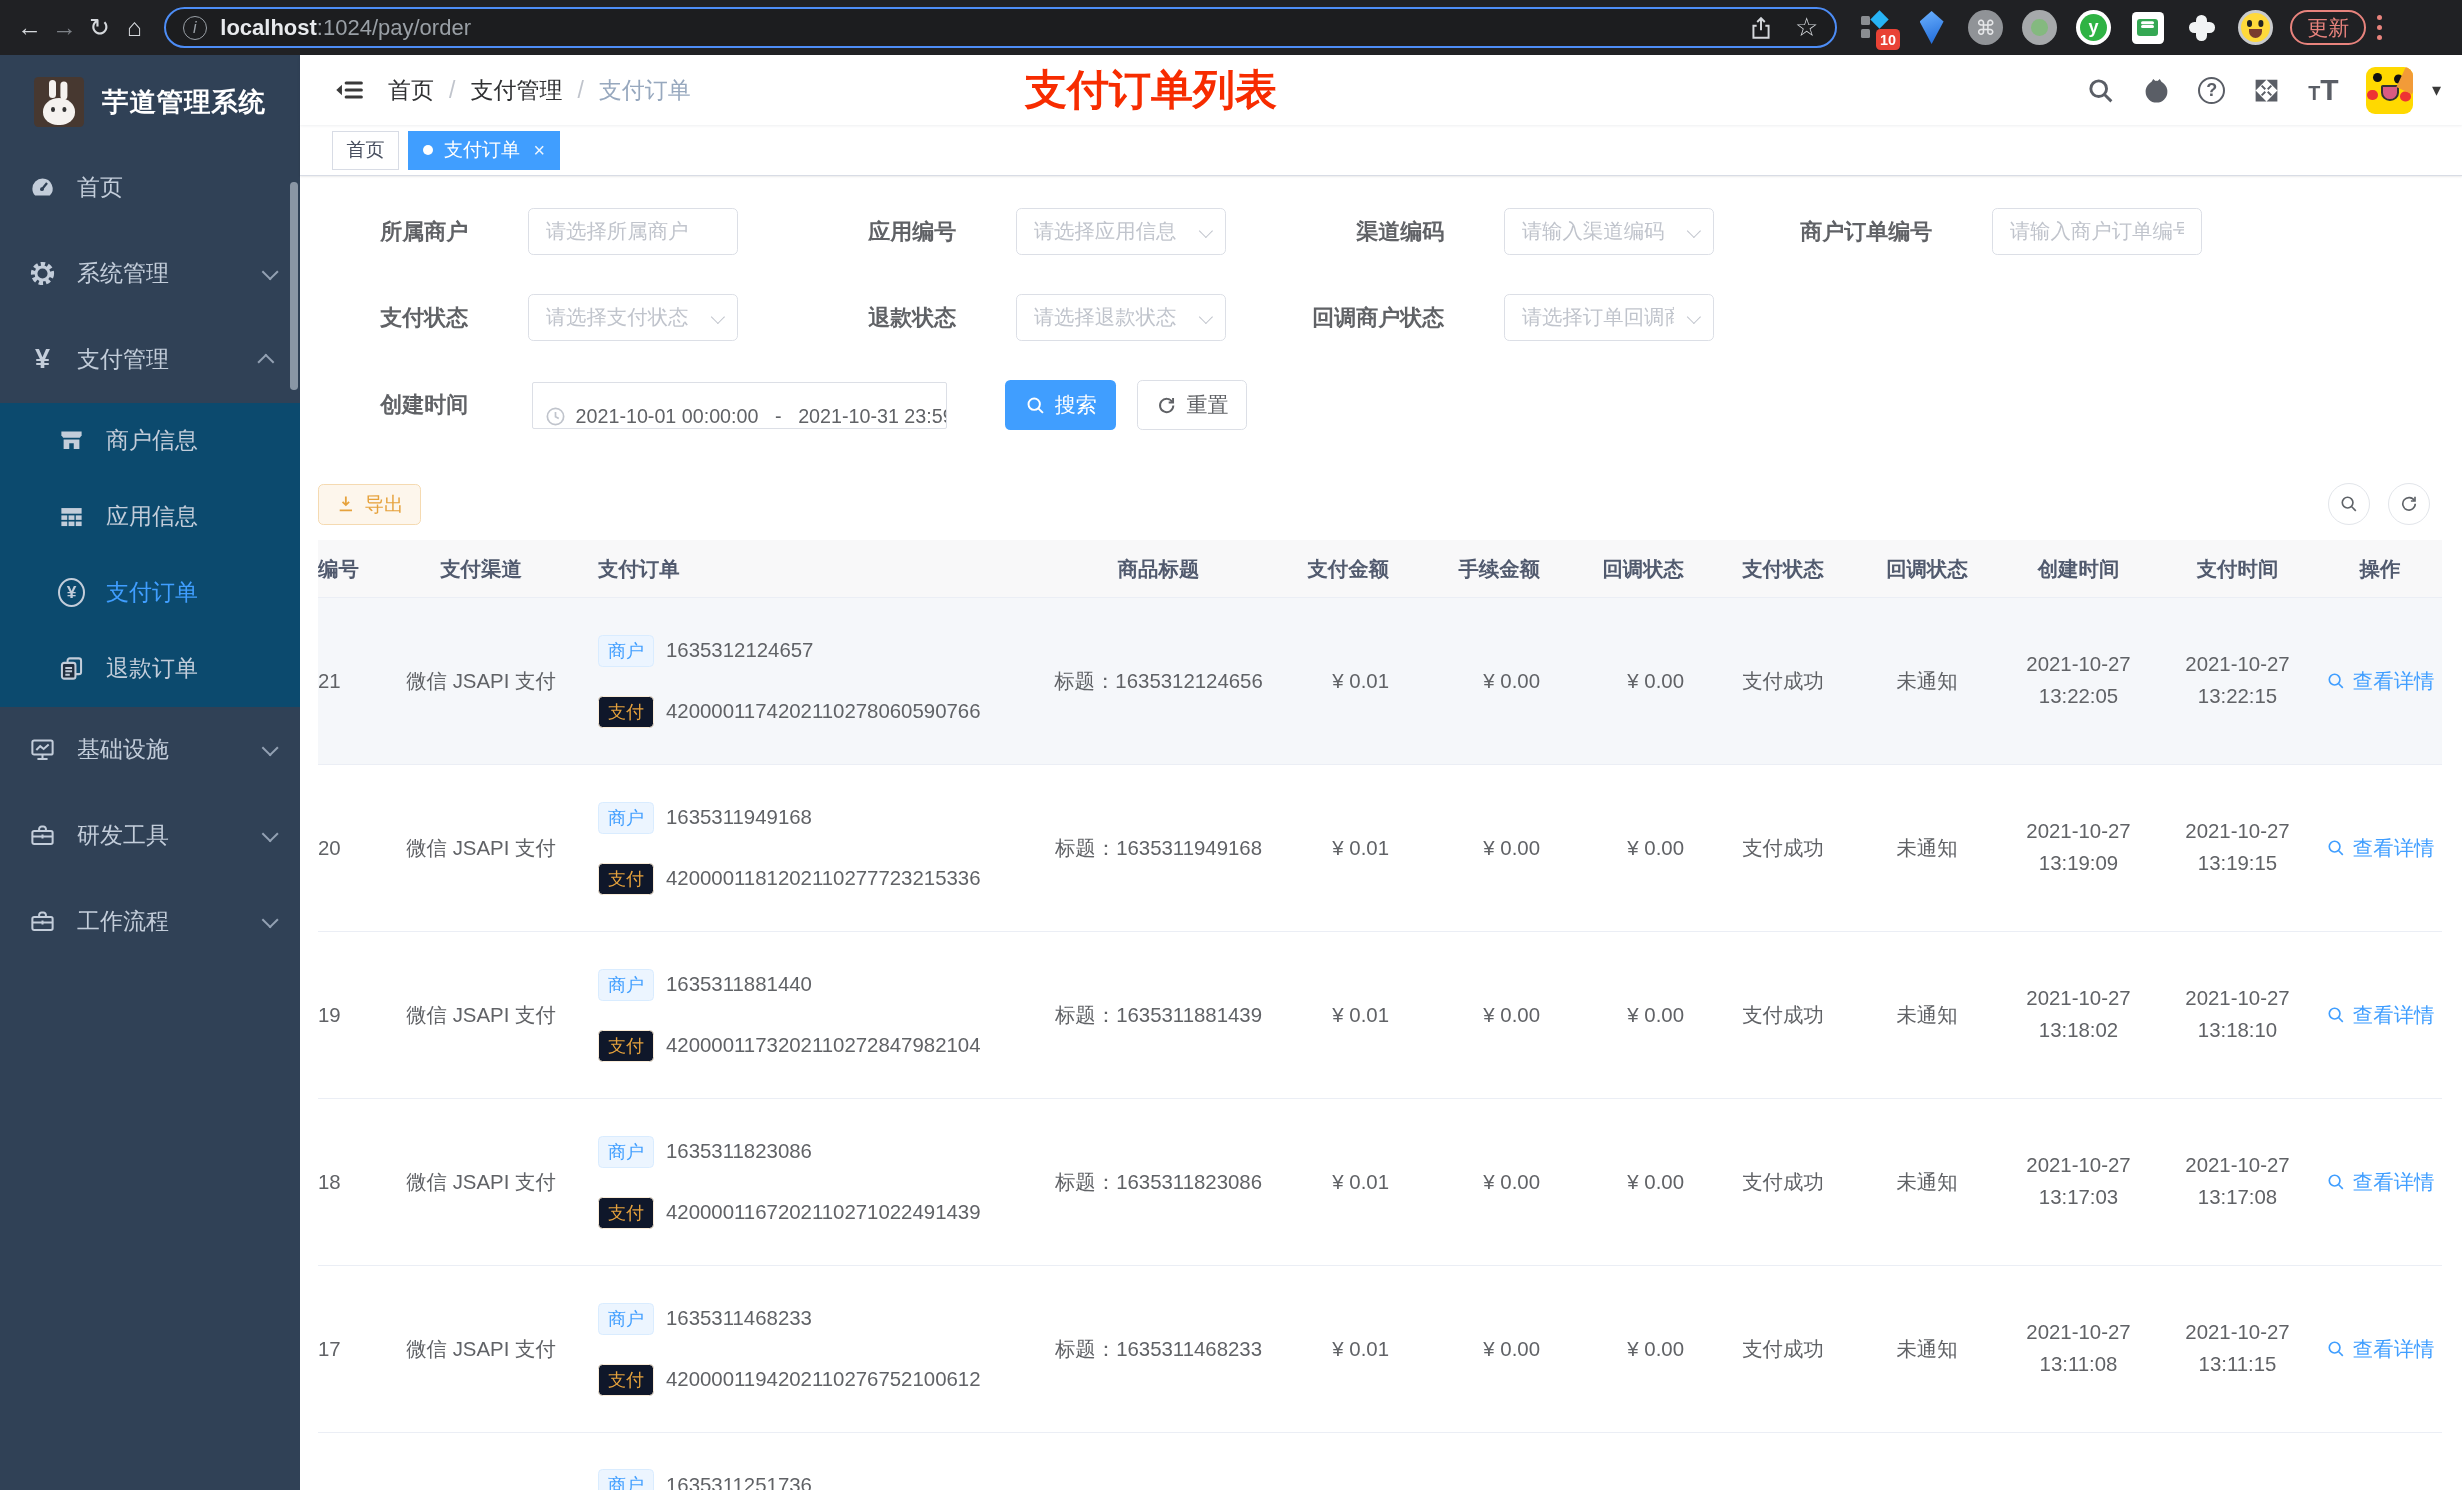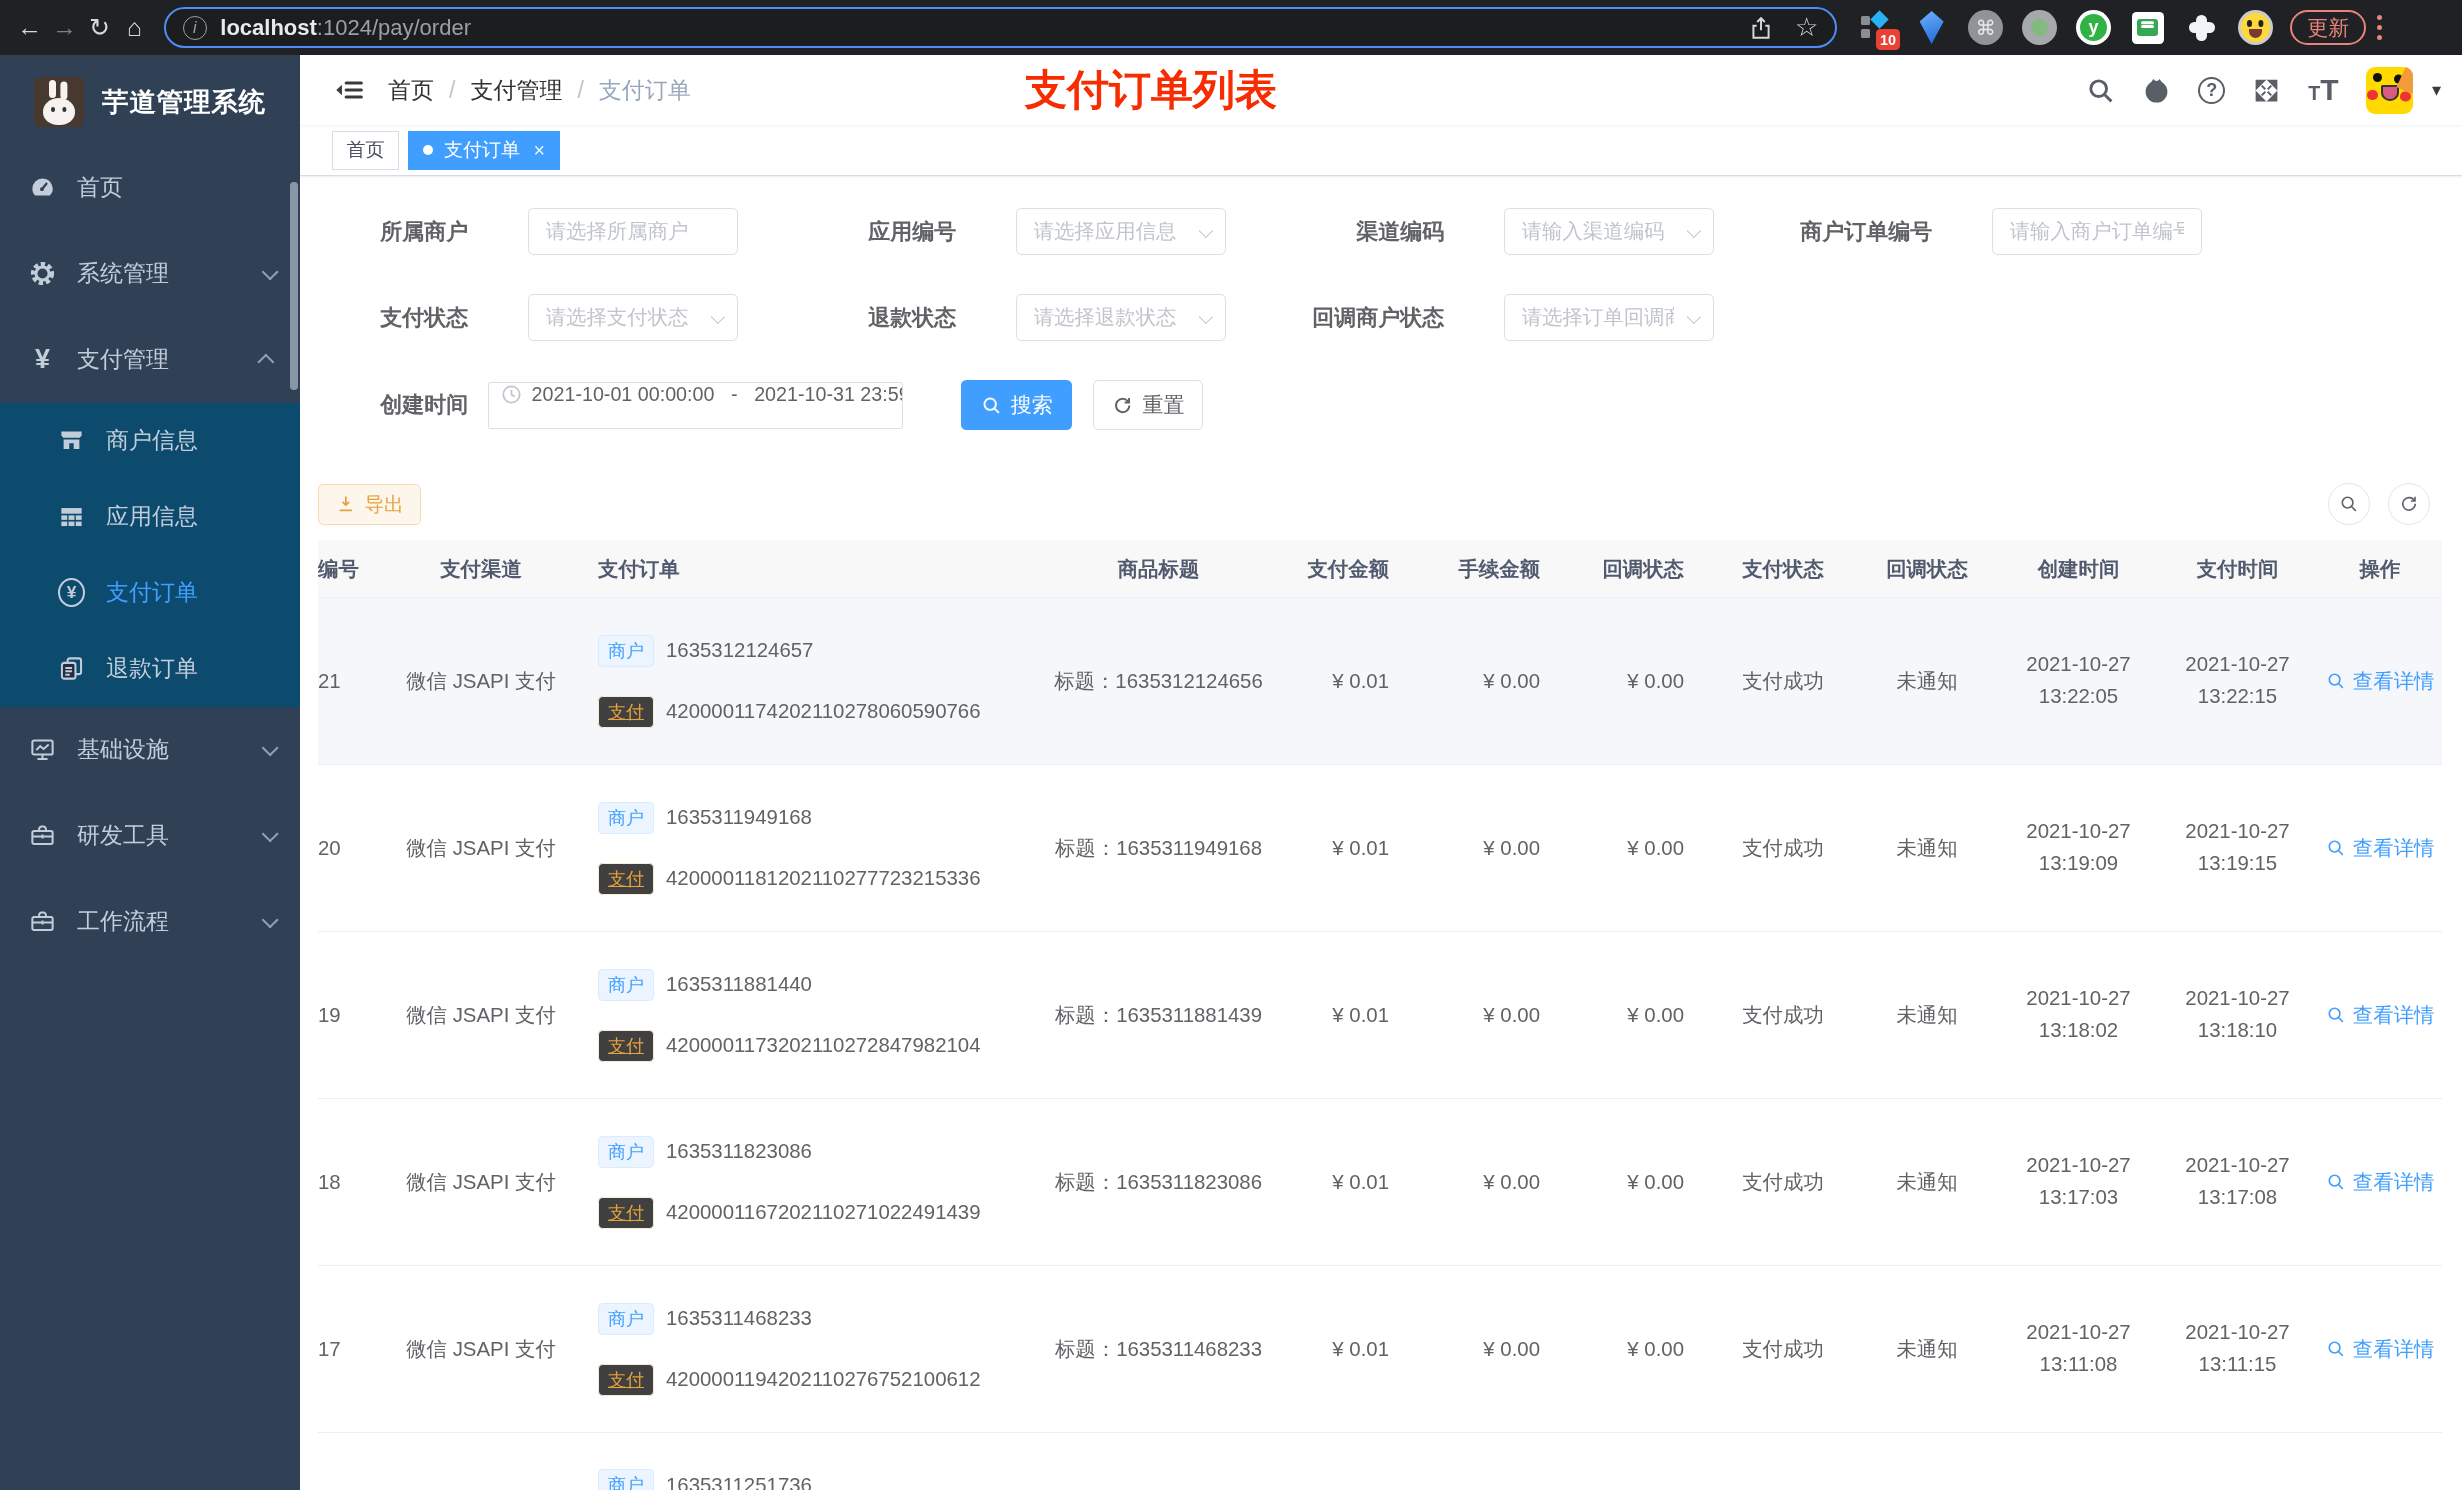--- a/index.html
+++ b/index.html
@@ -117,22 +117,22 @@
   .fitem { display:flex; align-items:center; width:488px; flex-shrink:0; }
   .fitem.wide { width:auto; }
   .flabel { width:170px; text-align:right; padding-right:19.7px; font-size:22px; font-weight:700; color:#606266; flex-shrink:0; white-space:nowrap; }
   .fctl { position:relative; width:250px; height:47px;padding-left:40px; }
   .fin { width:100%; height:100%; border:1.5px solid #dcdfe6; border-radius:5.3px; padding:0 16.7px; font-size:20.4px;
     color:#606266; outline:none; background:#fff; }
   .fin::placeholder { color:#c0c4cc; }
   .fctl.sel .fin { padding-right:39px; }
   .chevdn { position:absolute; right:15px; top:18px; width:9.8px; height:9.8px; border-right:1.9px solid #c0c4cc;
     border-bottom:1.9px solid #c0c4cc; transform:rotate(45deg); pointer-events:none; }
-  .datebox { width:415px; height:47px; border:1.5px solid #dcdfe6; border-radius:2px; display:flex; align-items:flex-start;
-    padding:0 10.6px; gap:9px; font-size:19.7px; color:#606266; overflow:hidden; white-space:nowrap; cursor:text; }
+  .datebox { width:415px; height:47px; border:1.5px solid #dcdfe6; border-radius:2px; display:flex; align-items:flex-end;
+    padding:0 10.6px; gap:9px; font-size:19.7px; color:#606266; overflow:hidden; white-space:nowrap; cursor:text;margin-left:44px; }
   .datebox svg { width:23px; height:23px; color:#c0c4cc; flex-shrink:0; }
   .datebox .dsep { margin:0 7.6px; color:#606266; }
   .btn { height:50px; display:flex; align-items:center; gap:9px; border-radius:5.3px; font-size:21px; cursor:pointer; border:none; white-space:nowrap; }
   .btn svg { width:21px; height:21px; }
   .btn-search { background:#409eff; color:#fff; padding:0 19.7px; margin-left:58px; }
   .btn-reset { background:#fff; color:#606266; border:1.5px solid #dcdfe6; padding:0 18px; margin-left:21px; }
   .toolbar { margin-top:53px; display:flex; align-items:center; }
   .btn-export { height:41px; background:#fdf6ec; border:1.5px solid #f5dab1; color:#e6a23c; border-radius:5.3px;
     padding:0 16.7px; font-size:19.7px; display:flex; align-items:center; gap:9px; cursor:pointer; }
   .btn-export svg { width:19.7px; height:19.7px; }
@@ -150,21 +150,21 @@
   .trow.hl { background:#f5f7fa; }
   .c-idh { overflow:hidden; white-space:nowrap; }
   .c-id { overflow:hidden; white-space:nowrap; }
   .c-center { text-align:center; }
   .c-left { padding-left:15px; }
   .c-right { text-align:right; padding-right:27px; }
   .c-order { display:flex; flex-direction:column; justify-content:center; gap:29px; padding-left:15px; }
   .tagline { display:flex; align-items:center; gap:12px; }
   .tg { font-size:18px; line-height:1; padding:6px 9px; border-radius:4.5px; border:0.8px solid; white-space:nowrap; }
   .tg-m { color:#409eff; background:#ecf5ff; border-color:#d9ecff; }
-  .tg-p { color:#e6a23c; background:#404040; border-color:#faecd8;text-decoration:underline; }
+  .tg-p { color:#e6a23c; background:#0f172a; border-color:#faecd8; }
   .c-time { display:flex; flex-direction:column; align-items:center; line-height:1.55; }
   .c-act { display:flex; align-items:center; justify-content:center; gap:7.6px; color:#409eff; cursor:pointer; }
   .c-act svg { width:19.7px; height:19.7px; }
   .trow.partial { height:61px; border-bottom:none; overflow:hidden; align-items:start; }
   .trow.partial .c-order { padding-top:36px; justify-content:flex-start; }
 </style>
 </head>
 <body>
 
 <div class="browser">

